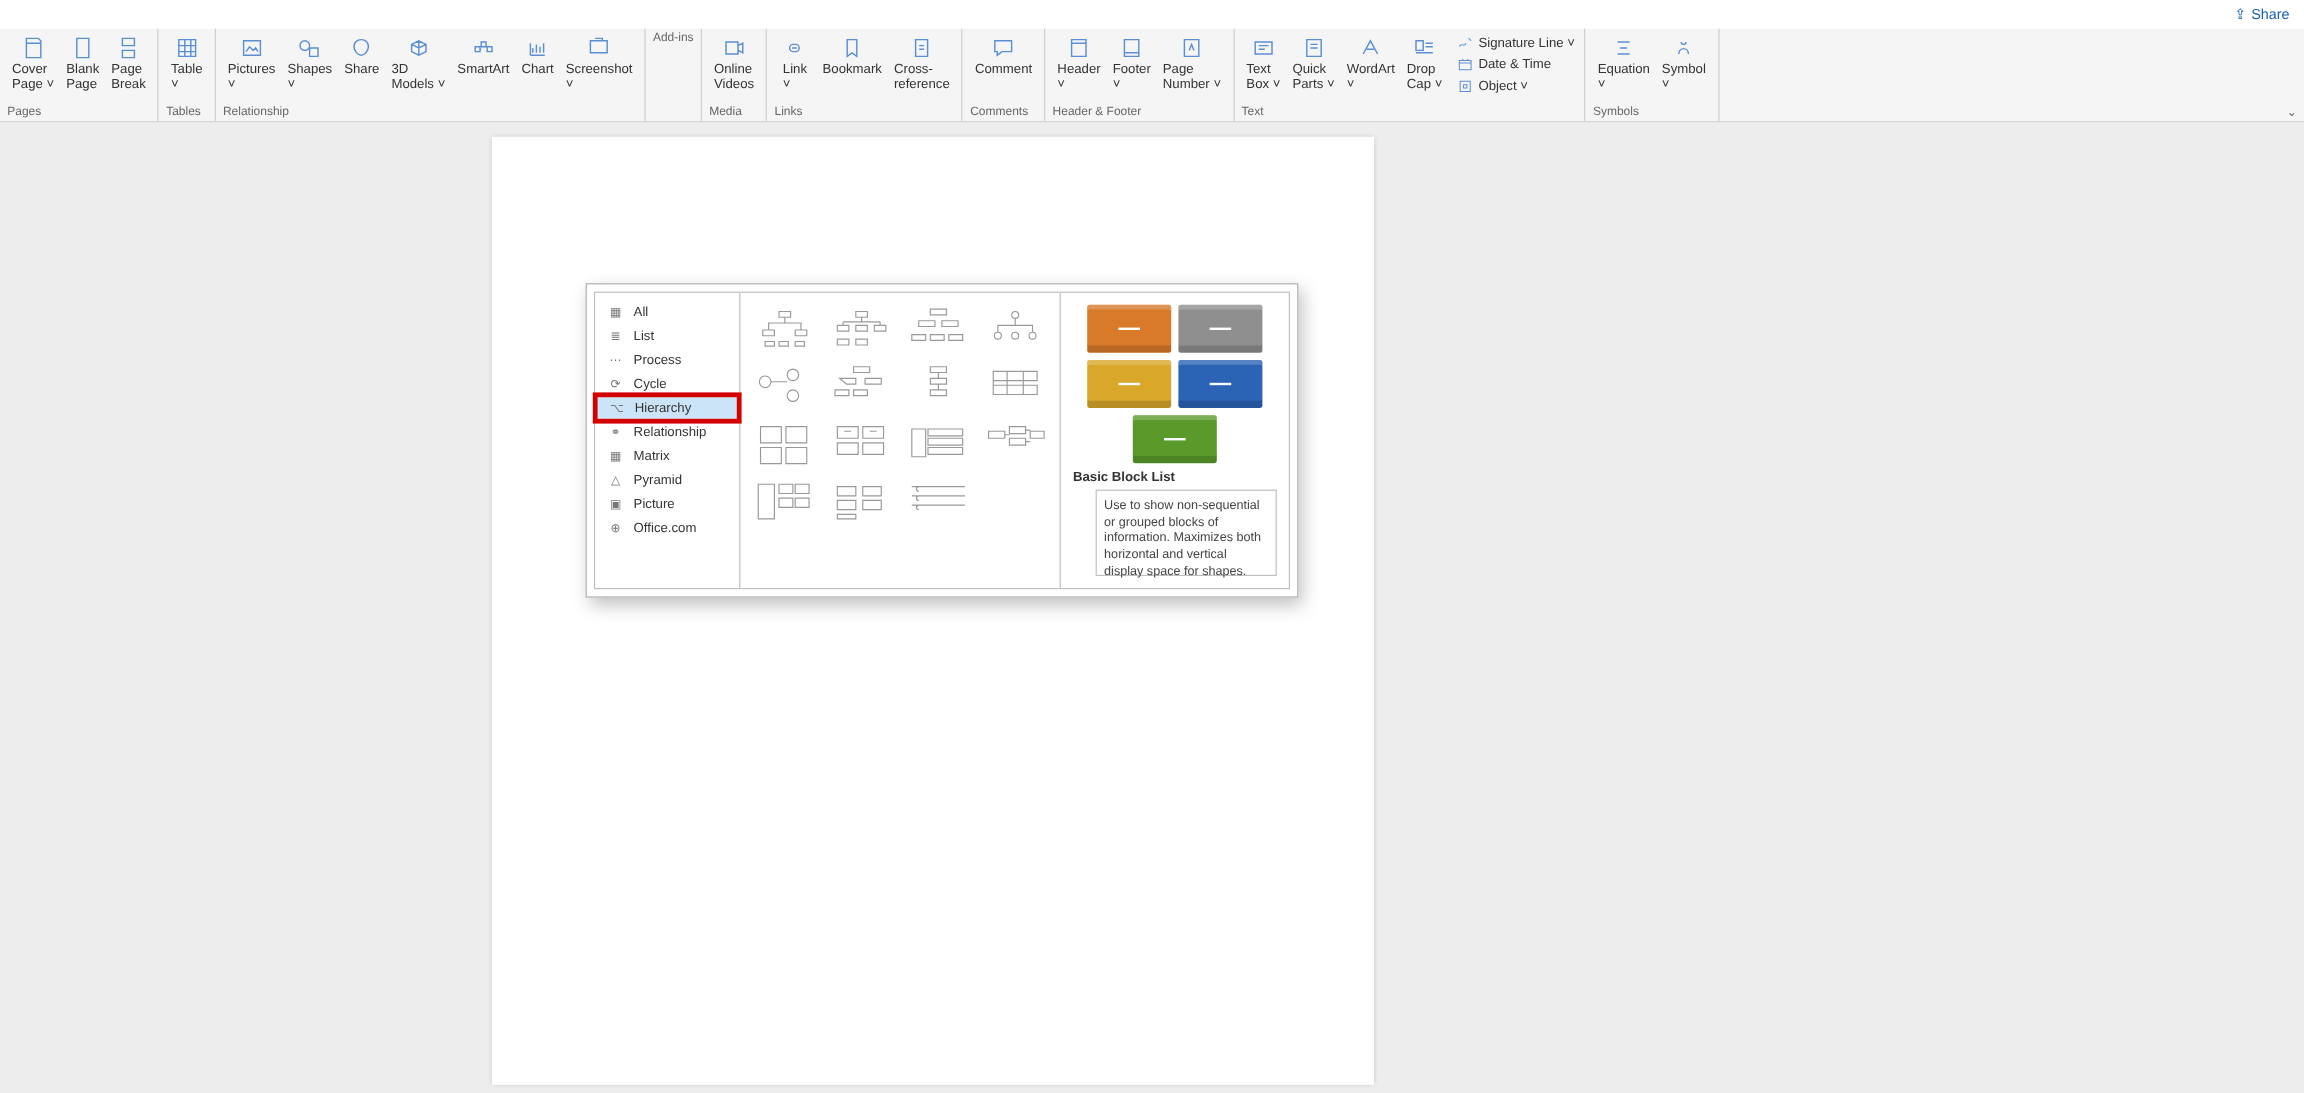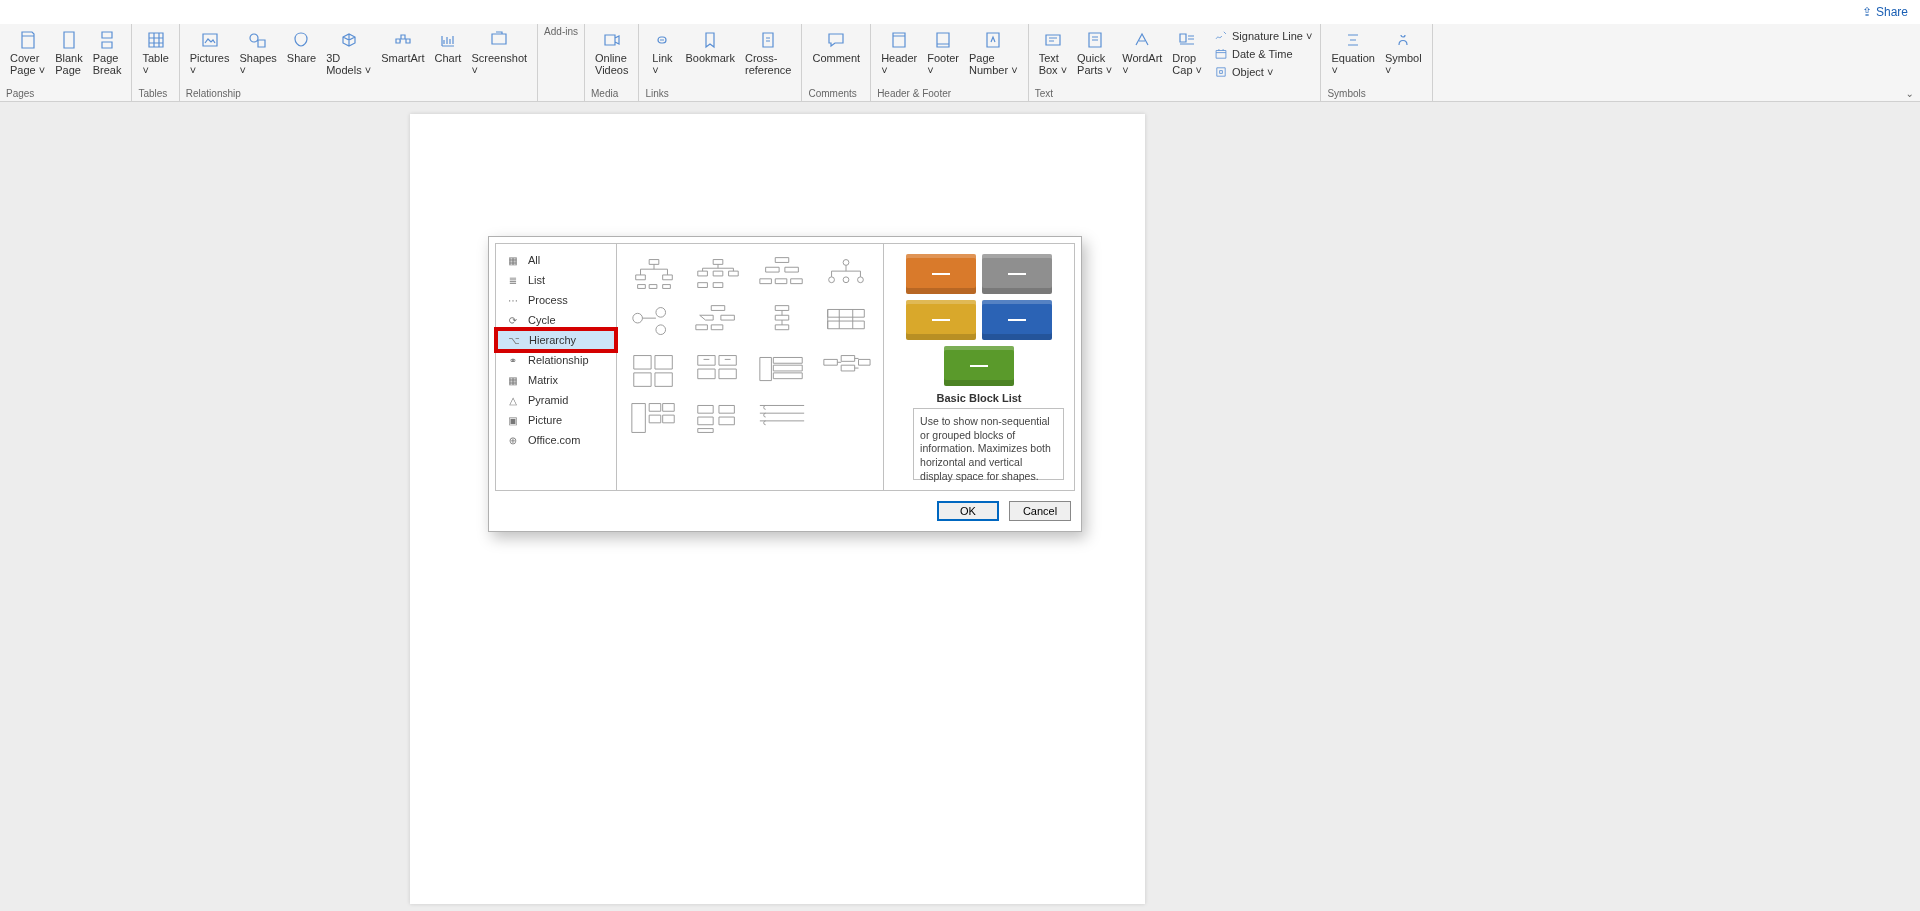--- a/index.html
+++ b/index.html
@@ -38,21 +38,21 @@
   .cat-item.selected { background: #cce4f7; border: 1px solid #7aa9d8; margin: -1px 0; }
   .cat-item.highlight { outline: 4px solid #d40000; outline-offset: -2px; }
   .cat-ico { width: 14px; height: 12px; display: inline-flex; align-items: center; justify-content: center; color: #777; font-size: 10px; }
   .dlg-thumbs { flex: 1; border-right: 1px solid #c0c0c0; padding: 10px; display: grid; grid-template-columns: repeat(4, 54px); gap: 8px 10px; align-content: start; }
   .thumb { width: 54px; height: 40px; display: flex; align-items: center; justify-content: center; cursor: pointer; }
   .thumb svg { stroke:#888; fill:none; stroke-width:1;}
   .dlg-preview { width: 194px; padding: 10px; }
   .color-grid { display: grid; grid-template-columns: 70px 70px; gap: 6px; justify-content: center; margin-bottom: 6px; }
   .color-block { height: 40px; border-radius: 2px; display:flex; align-items:center; justify-content:center; box-shadow: inset 0 -6px 0 rgba(0,0,0,0.15), inset 0 4px 0 rgba(255,255,255,0.2); }
   .color-block .dash{ width:18px; height:2px; background:#fff;}
-  .preview-title { font-weight: 600; margin: 4px 0; font-size: 11px; text-align: center; }
+  .preview-title { font-weight: 600; margin: 4px 0; font-size: 11px; }
   .preview-desc { border: 1px solid #c0c0c0; padding: 6px; font-size: 10.5px; color: #444; line-height: 1.3; height: 72px; margin-left: 19px; }
   .dlg-footer { display: flex; justify-content: flex-end; gap: 10px; padding: 4px 10px 10px; }
   .dlg-footer button { width: 62px; height: 20px; font-size: 11px; background: #efefef; border: 1px solid #888; cursor: pointer; }
   .dlg-footer button.primary { border: 1px solid #0067c0; box-shadow: 0 0 0 1px #0067c0 inset; }
 
 </style>
 </head>
 <body>
 
 <div class="menubar">
@@ -480,17 +480,13 @@
             <div class="dash"></div>
           </div>
           <div class="color-block" style="background: rgb(90, 154, 43); grid-column: 1 / span 2; width: 70px; justify-self: center;">
             <div class="dash"></div>
           </div>
         </div>
       <div class="preview-title">Basic Block List</div>
       <div class="preview-desc">Use to show non-sequential or grouped blocks of information. Maximizes both horizontal and vertical display space for shapes.</div>
     </div>
   </div>
-  <div class="dlg-footer">
-    <button class="primary">OK</button>
-    <button>Cancel</button>
-  </div>
 </div>
 
 </body></html>

